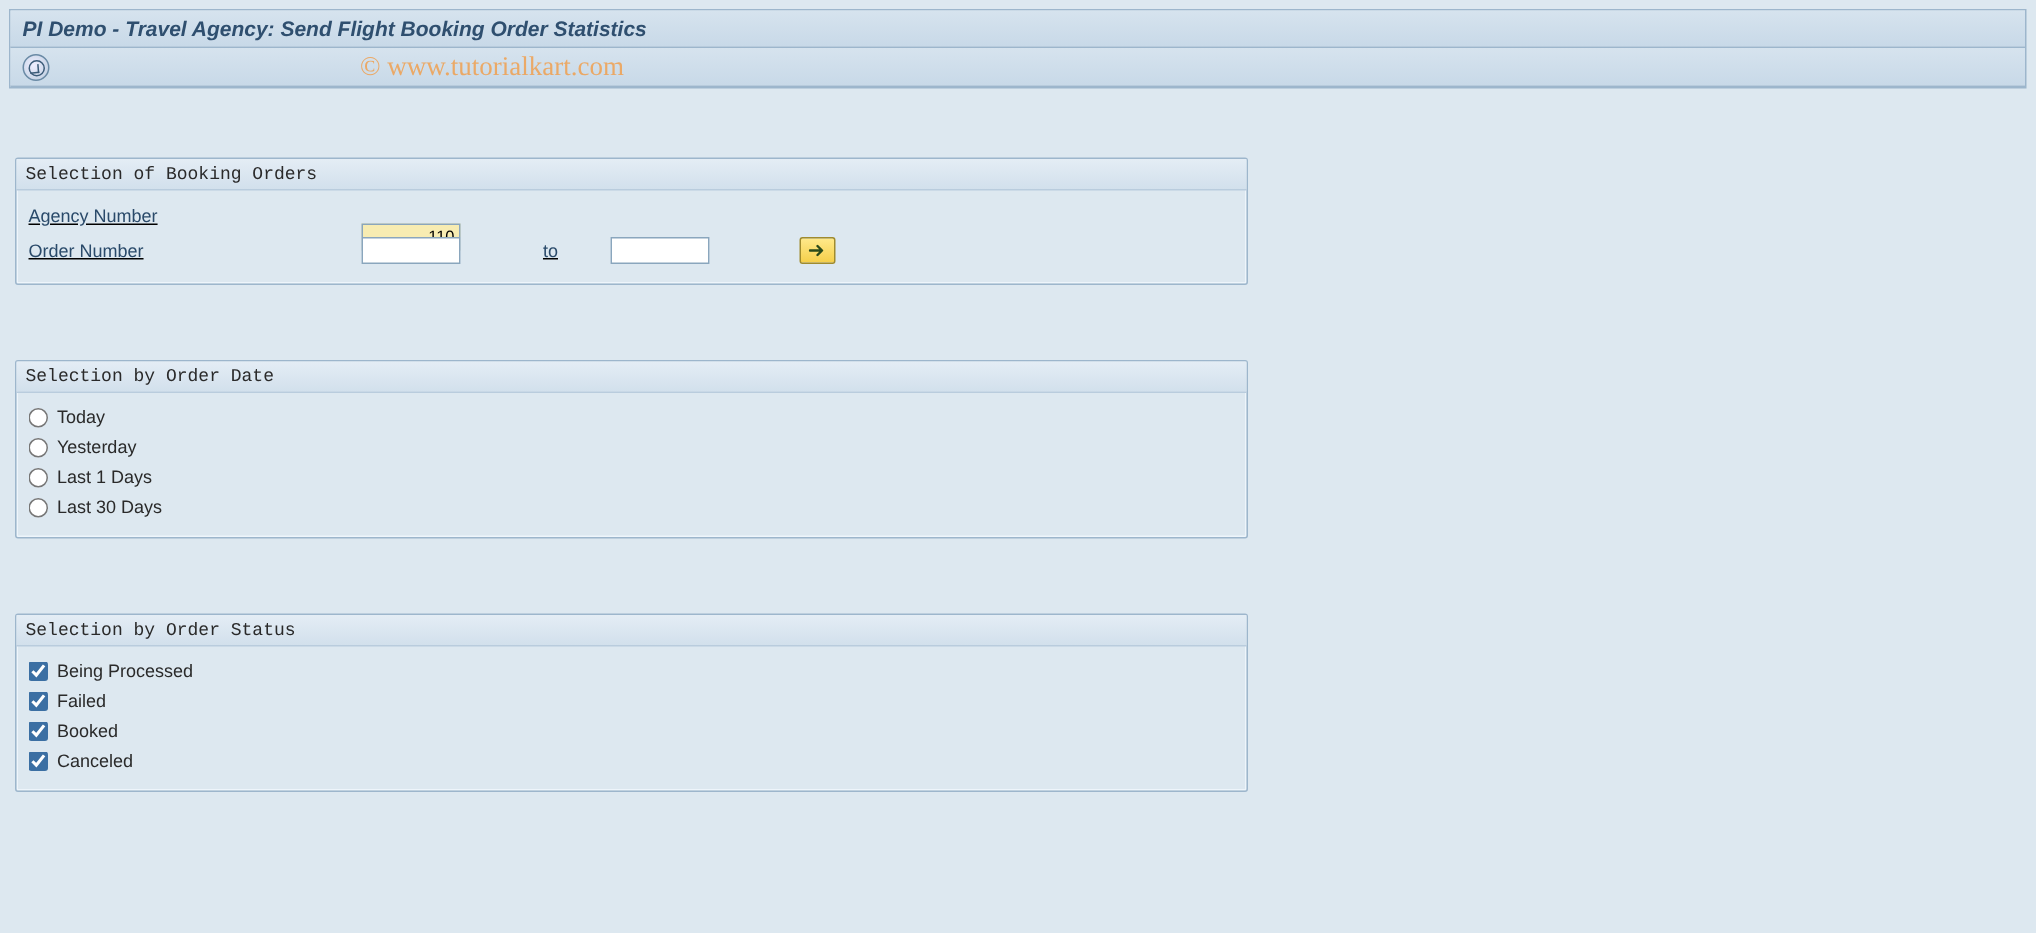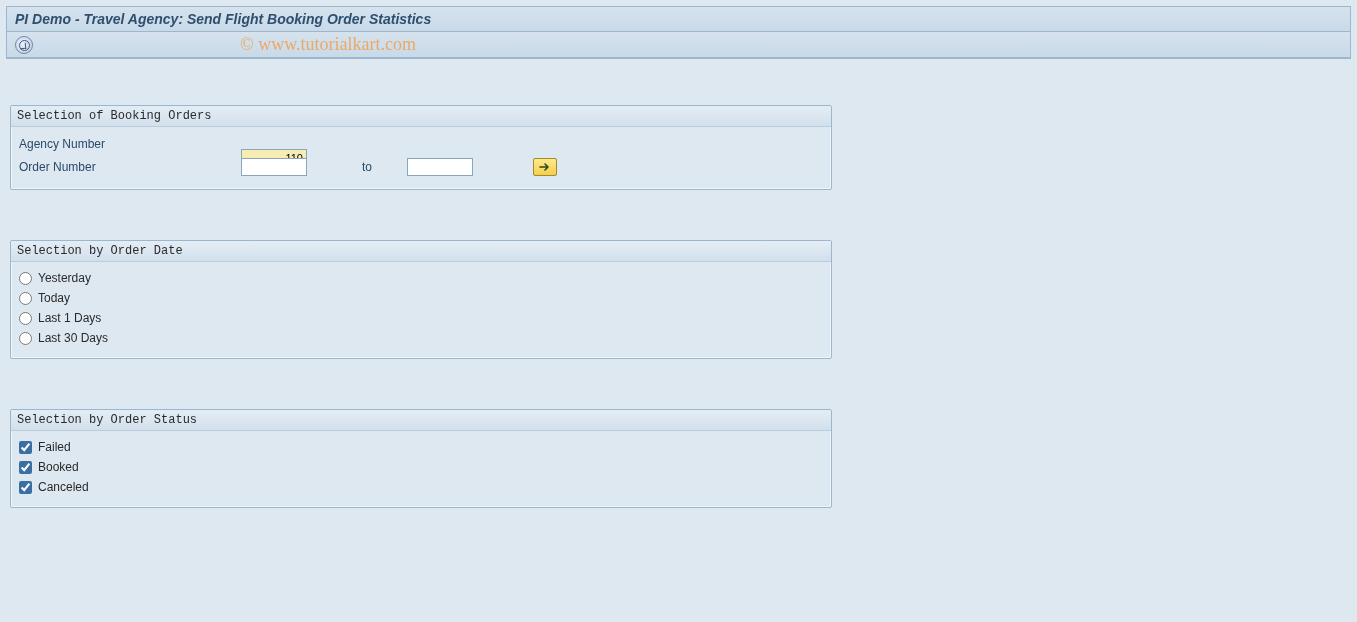--- a/index.html
+++ b/index.html
@@ -87,20 +87,21 @@
     }
     .group-body {
       padding: 6px 8px 10px 8px;
     }
 
     .field-row {
       display: flex;
       align-items: center;
       height: 22px;
       margin-bottom: 1px;
+      text-decoration: underline;
     }
     .field-label {
       width: 222px;
       color: #2a4a6a;
     }
     .text-input {
       height: 18px;
       border: 1px solid #8aa6bd;
       background: #fff;
       font-size: 11px;
@@ -192,42 +193,46 @@
         </div>
       </div>
     </div>
   </div>
 
   <div class="group-box">
     <div class="group-title">Selection by Order Date</div>
     <div class="group-body">
       <div class="option-row">
         <input type="radio" name="orderdate" style="">
+        <label>Today</label>
+      </div>
+      <div class="option-row">
+        <input type="radio" name="orderdate" style="">
         <label>Yesterday</label>
-      </div>
-      <div class="option-row">
-        <input type="radio" name="orderdate" style="">
-        <label>Today</label>
       </div>
       <div class="option-row">
         <input type="radio" name="orderdate" style="">
         <label>Last 1 Days</label>
       </div>
       <div class="option-row">
         <input type="radio" name="orderdate" style="">
         <label>Last 30 Days</label>
       </div>
     </div>
   </div>
 
   <div class="group-box" style="margin-bottom:0;">
     <div class="group-title">Selection by Order Status</div>
     <div class="group-body">
       <div class="option-row">
         <input type="checkbox" checked="" style="">
+        <label>Being Processed</label>
+      </div>
+      <div class="option-row">
+        <input type="checkbox" checked="" style="">
         <label>Failed</label>
       </div>
       <div class="option-row">
         <input type="checkbox" checked="" style="">
         <label>Booked</label>
       </div>
       <div class="option-row">
         <input type="checkbox" checked="" style="">
         <label>Canceled</label>
       </div>

